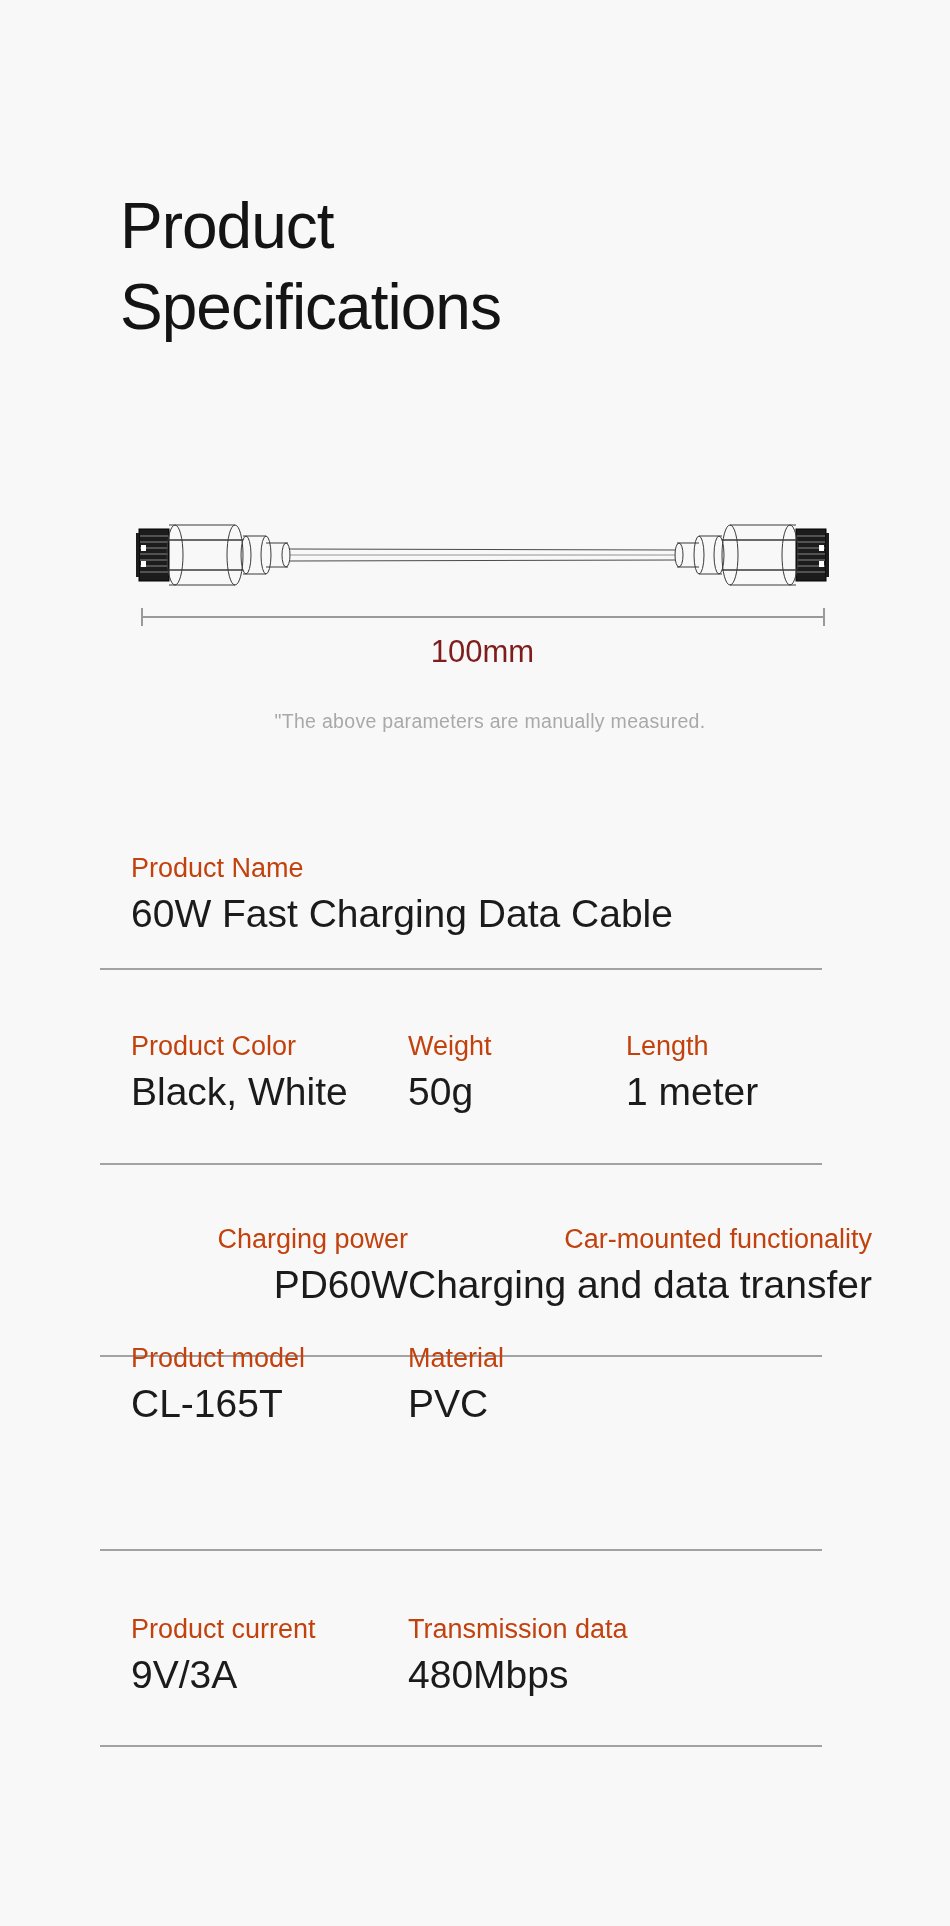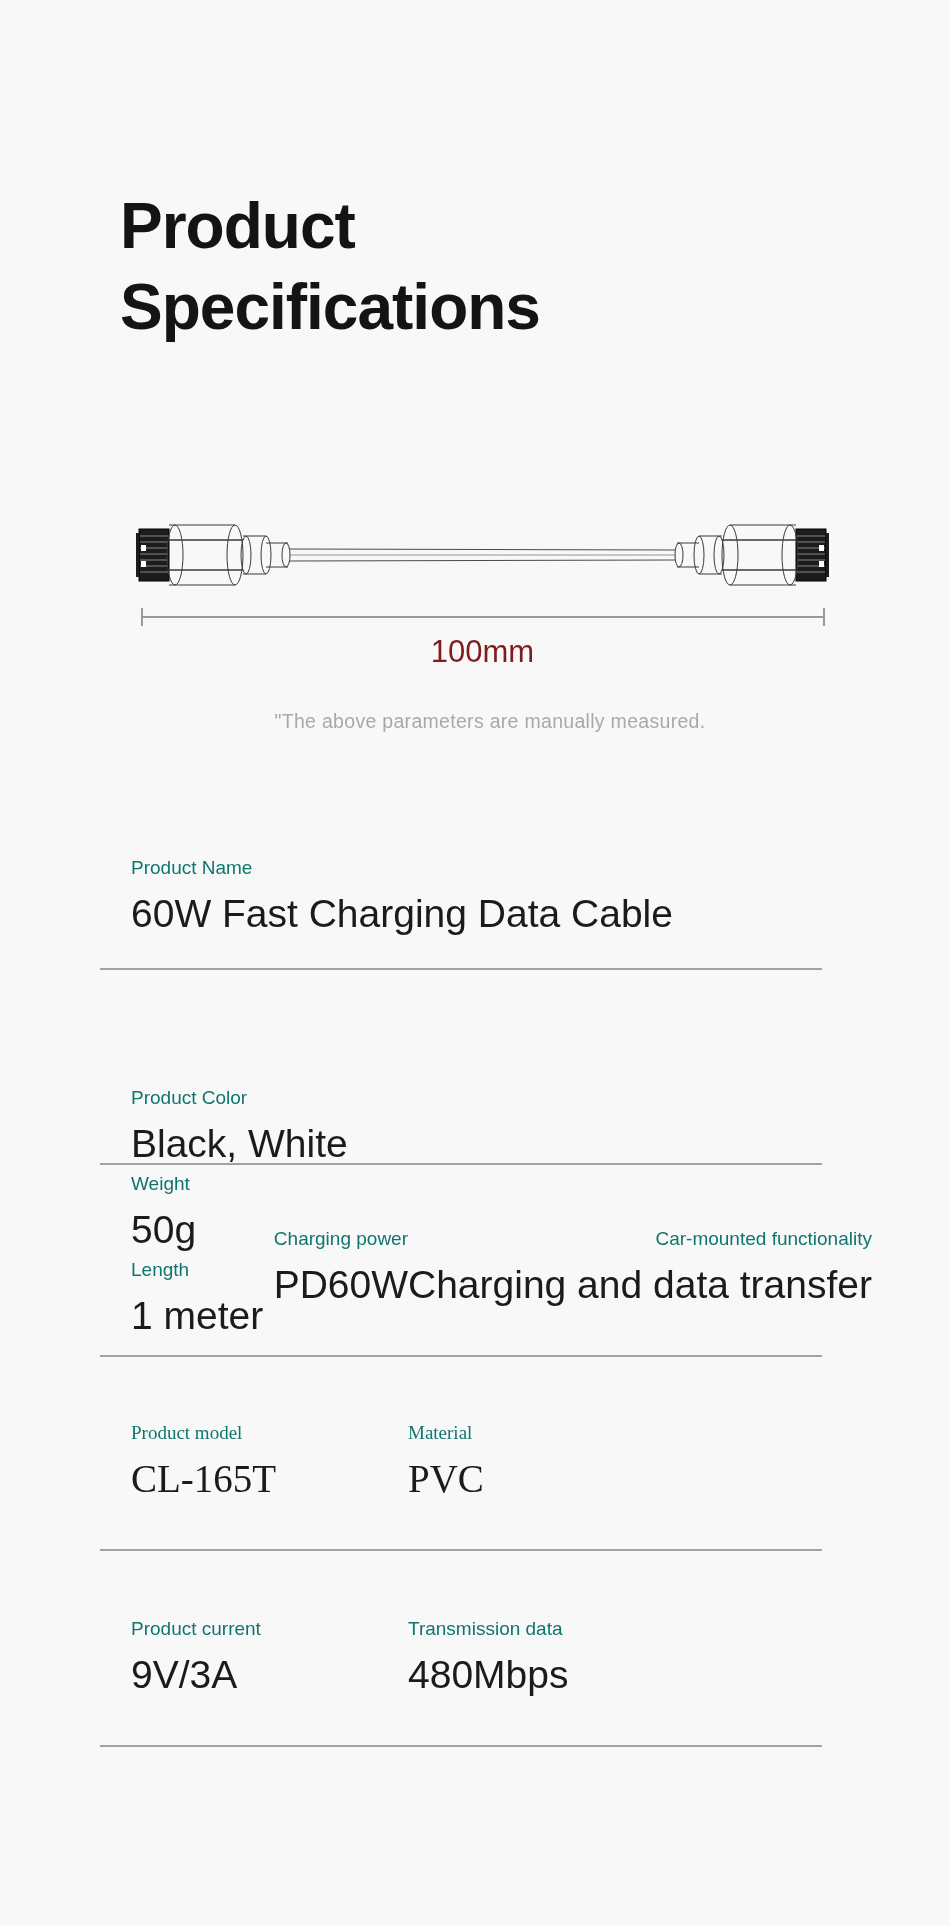--- a/index.html
+++ b/index.html
@@ -1,44 +1,44 @@
 <!DOCTYPE html>
 <html><head>
 <meta charset="utf-8">
 <style>
   html,body{margin:0;padding:0;}
   body{font-family:"Liberation Sans","DejaVu Sans",sans-serif;background:#f8f8f8;}
   .page{position:relative;width:950px;height:1926px;background:#f8f8f8;overflow:hidden;}
 
   
   .title{position:absolute;left:120px;top:186px;font-size:64px;line-height:81px;
-         font-weight:700;color:#141414;letter-spacing:-1px;}
+         font-weight:400;color:#141414;letter-spacing:-1px;}
 
   
   .cable-svg{position:absolute;left:135px;top:519px;width:695px;height:72px;}
   .dim-line{position:absolute;left:141px;top:616px;width:683px;height:2px;background:#9a9a9a;}
   .dim-tick{position:absolute;top:608px;width:2px;height:18px;background:#9a9a9a;}
   .dim-tick.left{left:141px;}
   .dim-tick.right{left:823px;}
   .dim-label{position:absolute;left:135px;top:634px;width:695px;text-align:center;
              font-size:31px;color:#7f1d1d;}
   .note{position:absolute;left:110px;top:710px;width:760px;text-align:center;
         font-size:19.5px;color:#a9a9a9;letter-spacing:0.3px;}
 
   
   .section{position:absolute;left:131px;display:flex;align-items:flex-start;}
   .field{display:block;}
   .field.w1{width:277px;}
   .field.w2{width:218px;}
-  .spec-label{font-size:19px;line-height:36px;color:#0f766e;white-space:nowrap;}
+  .spec-label{font-size:27px;line-height:36px;color:#c2410c;white-space:nowrap;}
   .spec-value{margin-top:6px;font-size:39px;line-height:44px;color:#1b1b1b;white-space:nowrap;}
   .s1{top:850px;}
-  .s2{top:1080px;flex-direction:column;}
+  .s2{top:1028px;}
   .s3{top:1221px;text-align:right;}
-  .s4{top:1415px;font-family:Liberation Serif, serif;}
+  .s4{top:1340px;}
   .s5{top:1611px;}
 
   .divider{position:absolute;left:100px;width:722px;height:2px;background:#a2a2a2;}
   .d1{top:968px;}
   .d2{top:1163px;}
   .d3{top:1355px;}
   .d4{top:1549px;}
   .d5{top:1745px;}
 </style>
 </head>

